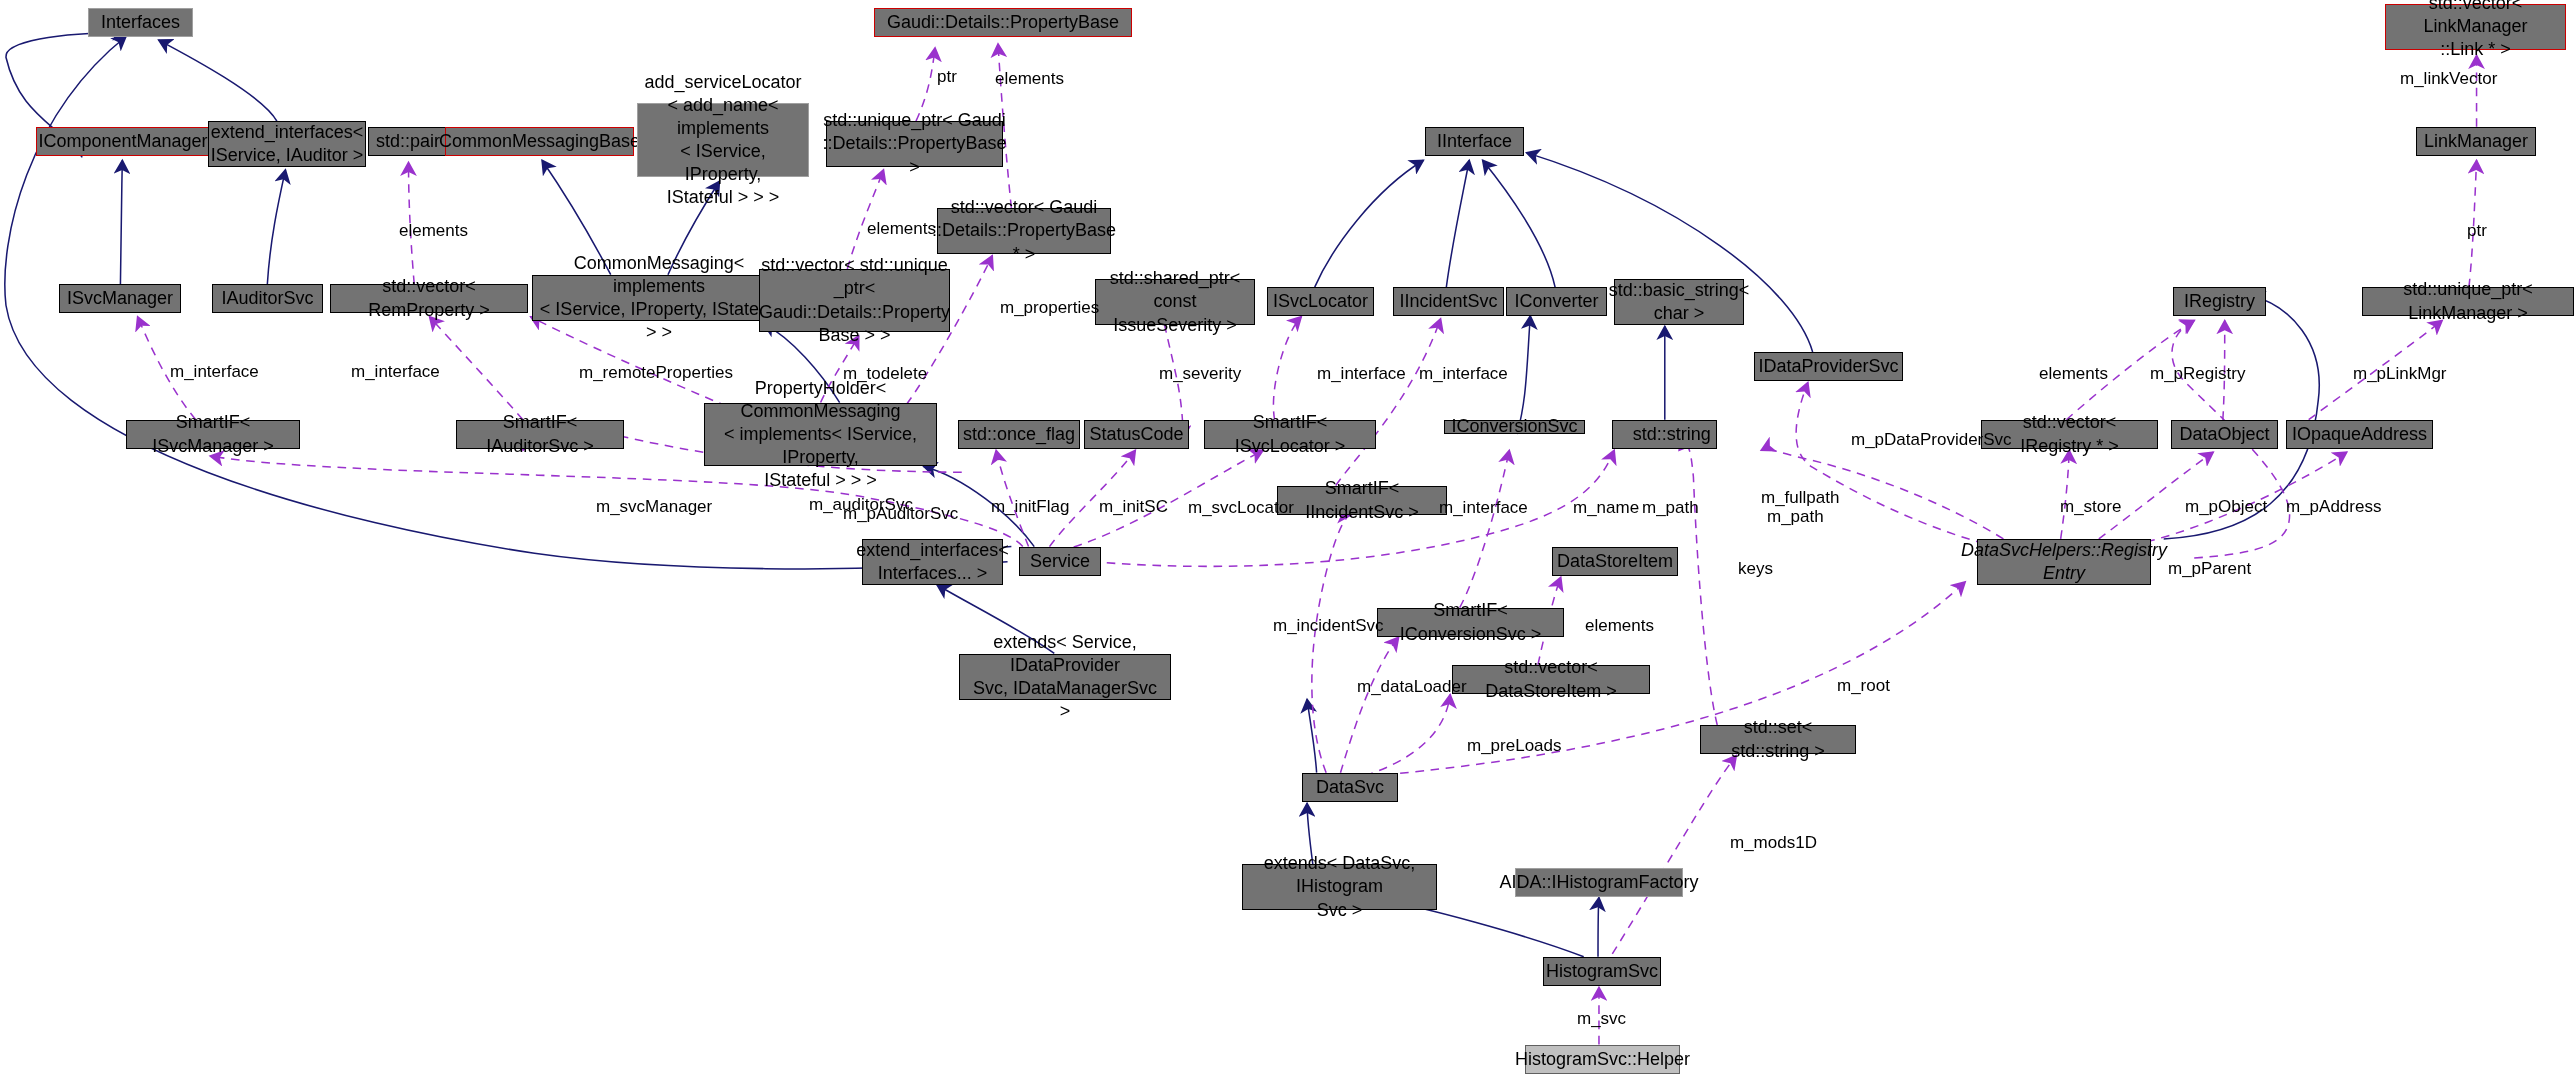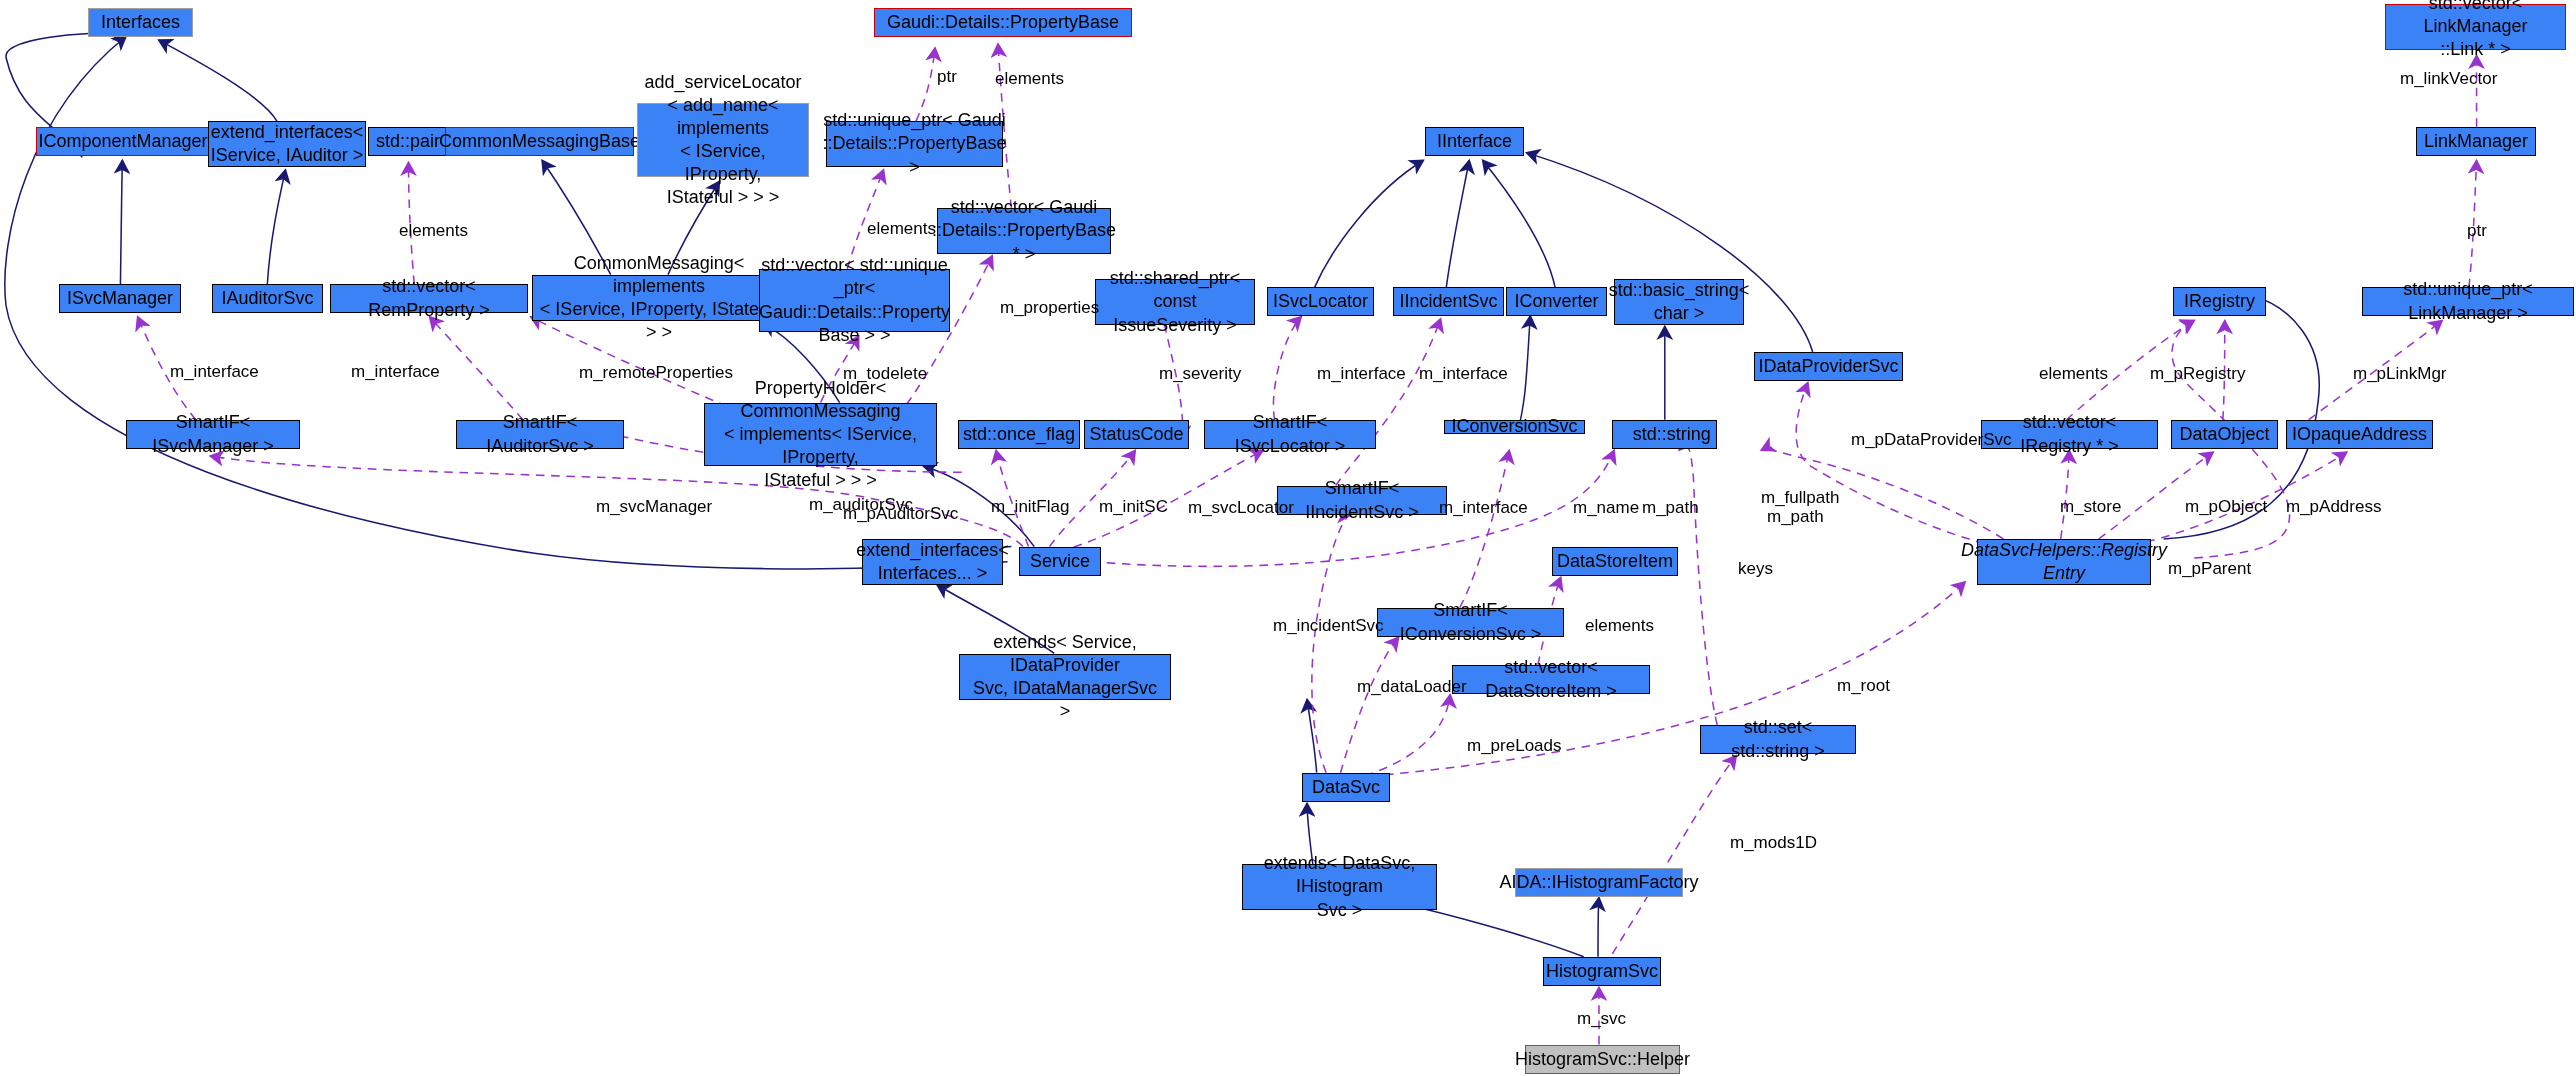--- a/index.html
+++ b/index.html
@@ -18,21 +18,21 @@
   svg.edges {
     position: absolute;
     left: 0; top: 0;
     width: 2576px;
     height: 1076px;
     pointer-events: none;
   }
   .node {
     position: absolute;
     box-sizing: border-box;
-    background: #3b82f6;
+    background: #737373;
     border: 1.4px solid #000000;
     display: flex;
     align-items: center;
     justify-content: center;
     text-align: center;
     font-size: 18px;
     line-height: 1.28;
     color: #000000;
     padding: 2.9px 5.7px;
     white-space: pre-line;
@@ -187,21 +187,21 @@
 Interfaces... &gt;</div>
       <div class="node" style="left: 1019px; top: 547px; width: 82px; height: 29px;">Service</div>
       <div class="node" style="left: 1552px; top: 547px; width: 126px; height: 29px;">DataStoreItem</div>
       <div class="node" style="left: 1977px; top: 539px; width: 174px; height: 46px; font-style: italic;">DataSvcHelpers::Registry
 Entry</div>
       <div class="node" style="left: 1377px; top: 608px; width: 187px; height: 29px;">SmartIF&lt; IConversionSvc &gt;</div>
       <div class="node" style="left: 959px; top: 654px; width: 212px; height: 46px;">extends&lt; Service, IDataProvider
 Svc, IDataManagerSvc &gt;</div>
       <div class="node" style="left: 1452px; top: 665px; width: 198px; height: 29px;">std::vector&lt; DataStoreItem &gt;</div>
       <div class="node" style="left: 1700px; top: 725px; width: 156px; height: 29px;">std::set&lt; std::string &gt;</div>
-      <div class="node" style="left: 1302px; top: 773px; width: 88px; height: 29px;">DataSvc</div>
+      <div class="node" style="left: 1302px; top: 773px; width: 96px; height: 29px;">DataSvc</div>
       <div class="node" style="left: 1242px; top: 864px; width: 195px; height: 46px;">extends&lt; DataSvc, IHistogram
 Svc &gt;</div>
       <div class="node gray" style="left: 1515px; top: 868px; width: 168px; height: 29px;">AIDA::IHistogramFactory</div>
       <div class="node" style="left: 1543px; top: 957px; width: 118px; height: 29px;">HistogramSvc</div>
       <div class="node filled" style="left: 1525px; top: 1045px; width: 155px; height: 29px;">HistogramSvc::Helper</div>
     </div>
   <div id="labels-layer">
       <div class="elabel" style="left: 937px; top: 67px;">ptr</div>
       <div class="elabel" style="left: 995px; top: 69px;">elements</div>
       <div class="elabel" style="left: 2400px; top: 69px;">m_linkVector</div>

